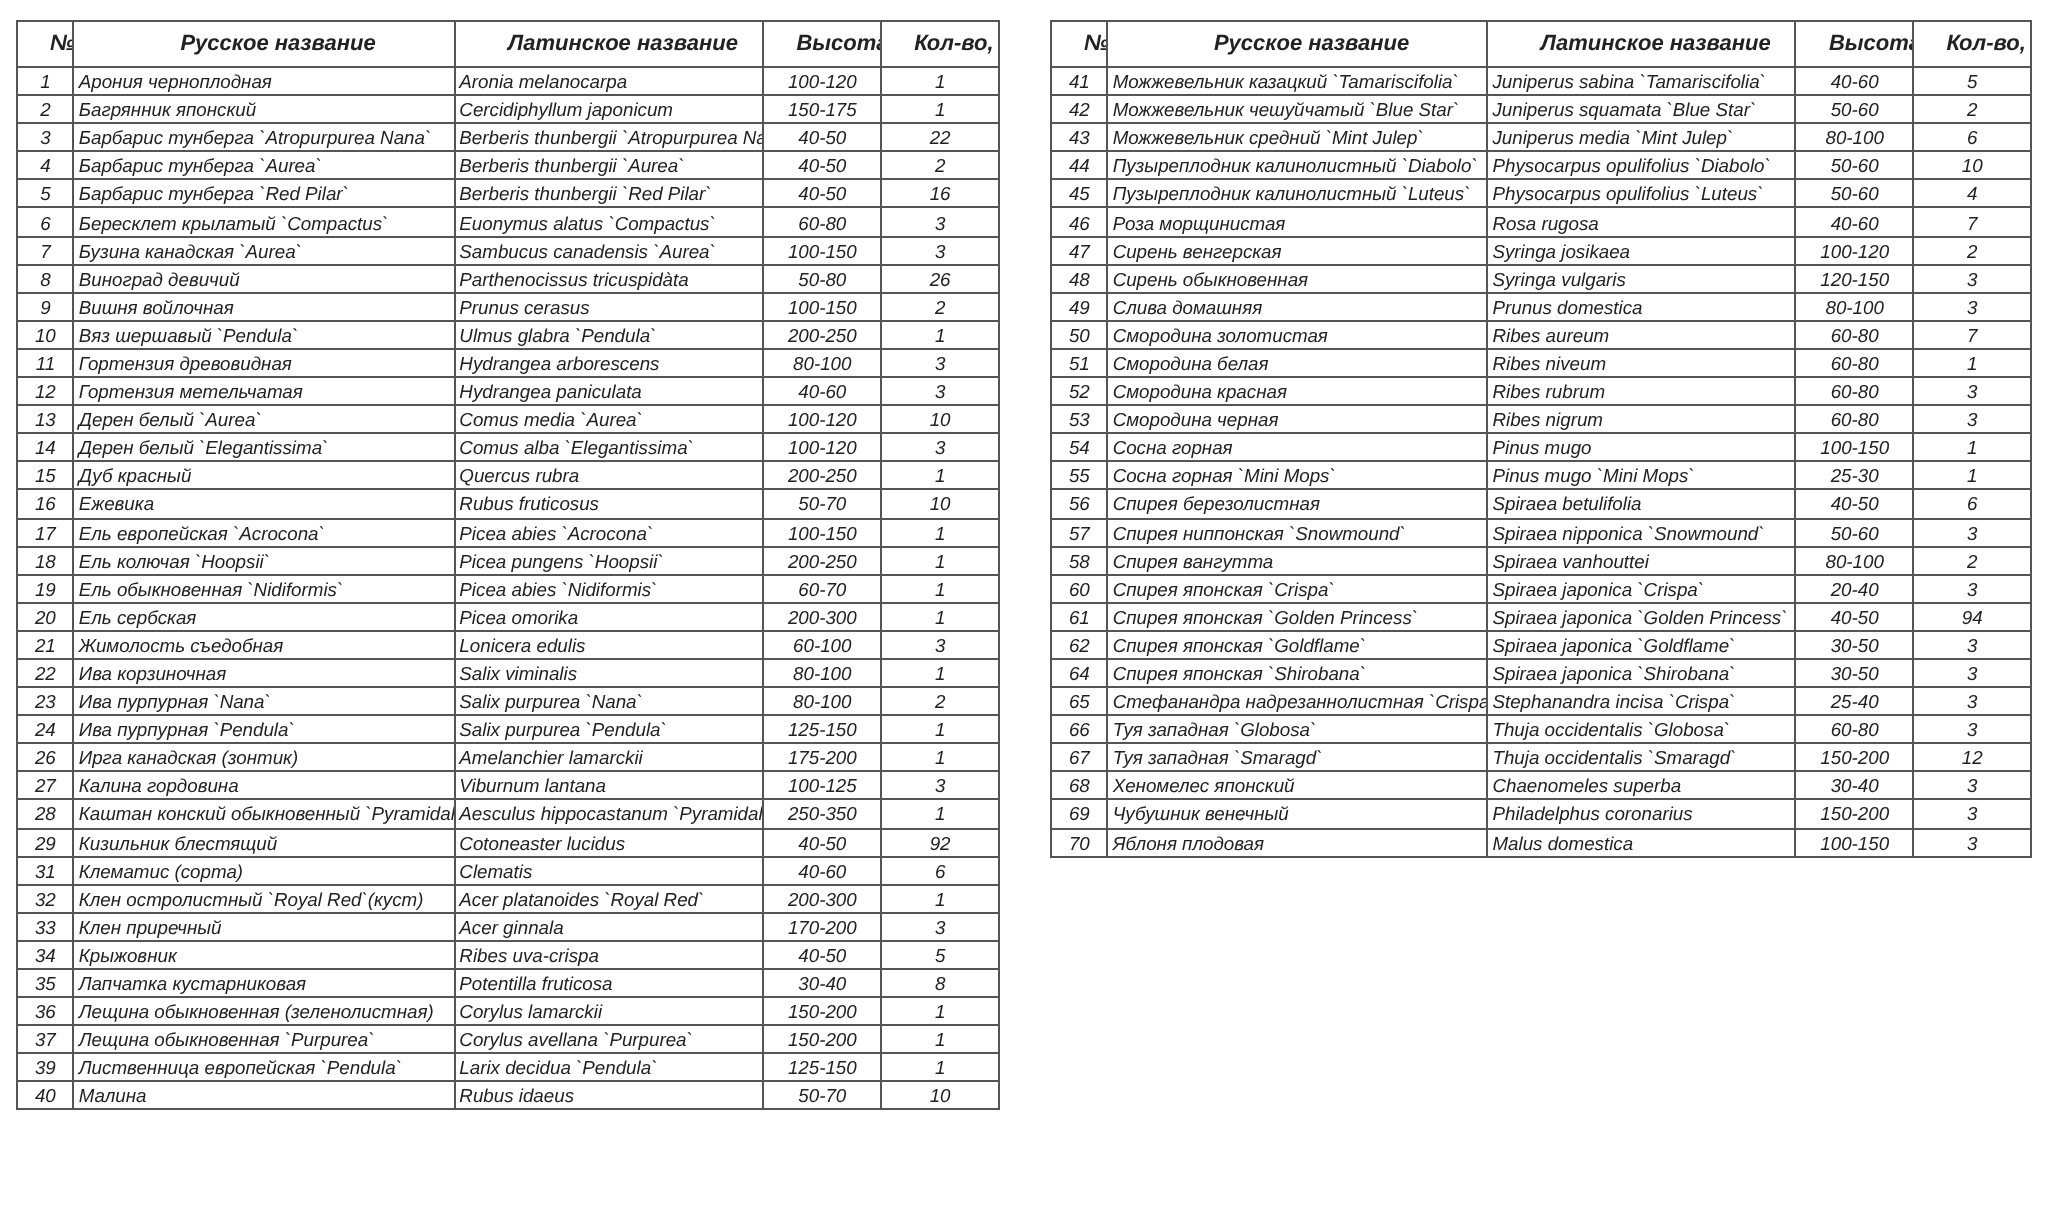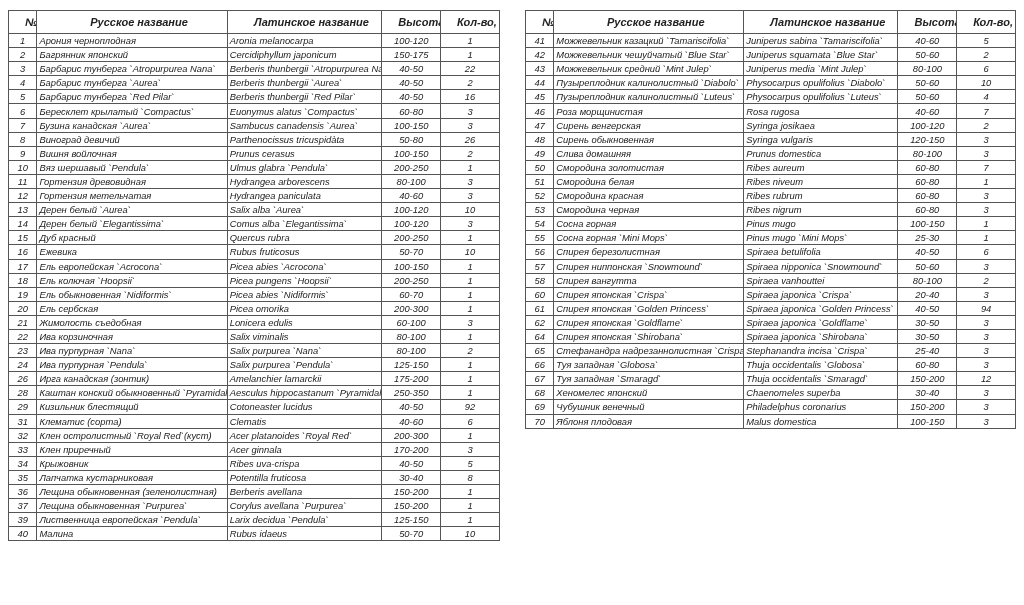--- a/index.html
+++ b/index.html
@@ -119,21 +119,21 @@
       <tr>
         <td class="c-num">12</td>
         <td class="c-ru">Гортензия метельчатая</td>
         <td class="c-la">Hydrangea paniculata</td>
         <td class="c-h">40-60</td>
         <td class="c-q">3</td>
       </tr>
       <tr>
         <td class="c-num">13</td>
         <td class="c-ru">Дерен белый `Aurea`</td>
-        <td class="c-la">Salix alba `Aurea`</td>
+        <td class="c-la">Comus media `Aurea`</td>
         <td class="c-h">100-120</td>
         <td class="c-q">10</td>
       </tr>
       <tr>
         <td class="c-num">14</td>
         <td class="c-ru">Дерен белый `Elegantissima`</td>
         <td class="c-la">Comus alba `Elegantissima`</td>
         <td class="c-h">100-120</td>
         <td class="c-q">3</td>
       </tr>
@@ -208,20 +208,27 @@
         <td class="c-q">1</td>
       </tr>
       <tr>
         <td class="c-num">26</td>
         <td class="c-ru">Ирга канадская (зонтик)</td>
         <td class="c-la">Amelanchier lamarckii</td>
         <td class="c-h">175-200</td>
         <td class="c-q">1</td>
       </tr>
       <tr>
+        <td class="c-num">27</td>
+        <td class="c-ru">Калина гордовина</td>
+        <td class="c-la">Viburnum lantana</td>
+        <td class="c-h">100-125</td>
+        <td class="c-q">3</td>
+      </tr>
+      <tr>
         <td class="c-num">28</td>
         <td class="c-ru">Каштан конский обыкновенный `Pyramidalis`</td>
         <td class="c-la">Aesculus hippocastanum `Pyramidalis`</td>
         <td class="c-h">250-350</td>
         <td class="c-q">1</td>
       </tr>
       <tr>
         <td class="c-num">29</td>
         <td class="c-ru">Кизильник блестящий</td>
         <td class="c-la">Cotoneaster lucidus</td>
@@ -259,21 +266,21 @@
       <tr>
         <td class="c-num">35</td>
         <td class="c-ru">Лапчатка кустарниковая</td>
         <td class="c-la">Potentilla fruticosa</td>
         <td class="c-h">30-40</td>
         <td class="c-q">8</td>
       </tr>
       <tr>
         <td class="c-num">36</td>
         <td class="c-ru">Лещина обыкновенная  (зеленолистная)</td>
-        <td class="c-la">Berberis avellana</td>
+        <td class="c-la">Corylus lamarckii</td>
         <td class="c-h">150-200</td>
         <td class="c-q">1</td>
       </tr>
       <tr>
         <td class="c-num">37</td>
         <td class="c-ru">Лещина обыкновенная `Purpurea`</td>
         <td class="c-la">Corylus avellana `Purpurea`</td>
         <td class="c-h">150-200</td>
         <td class="c-q">1</td>
       </tr>

